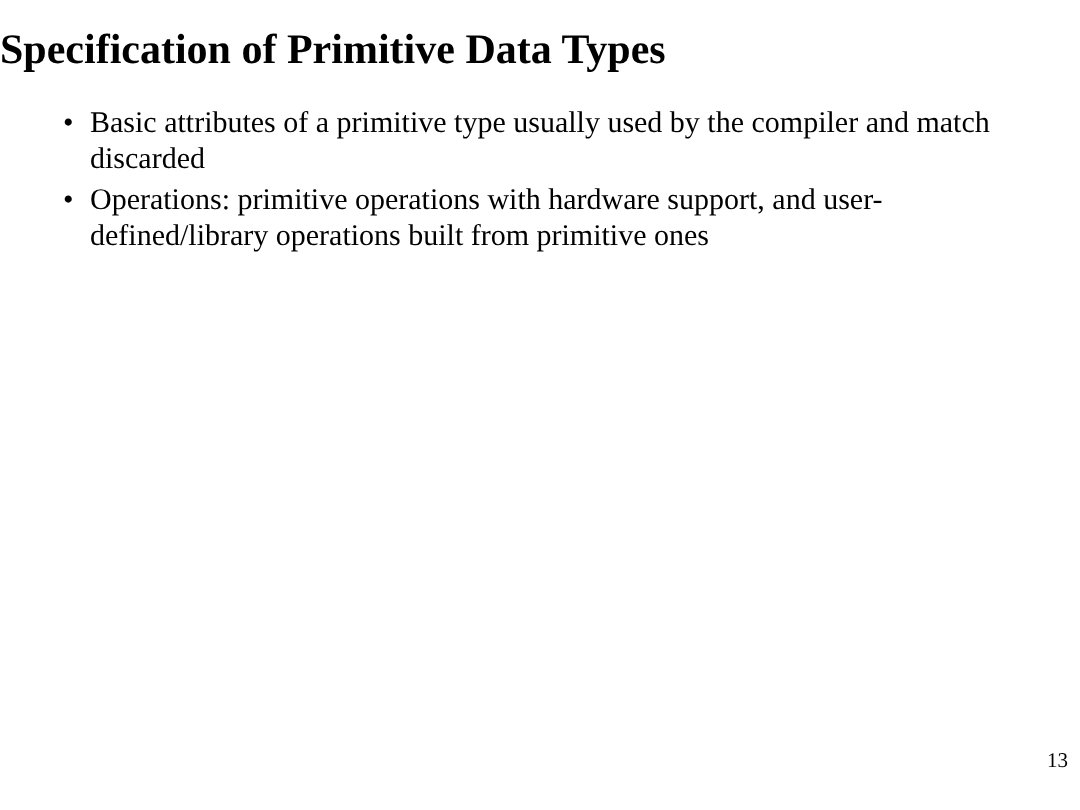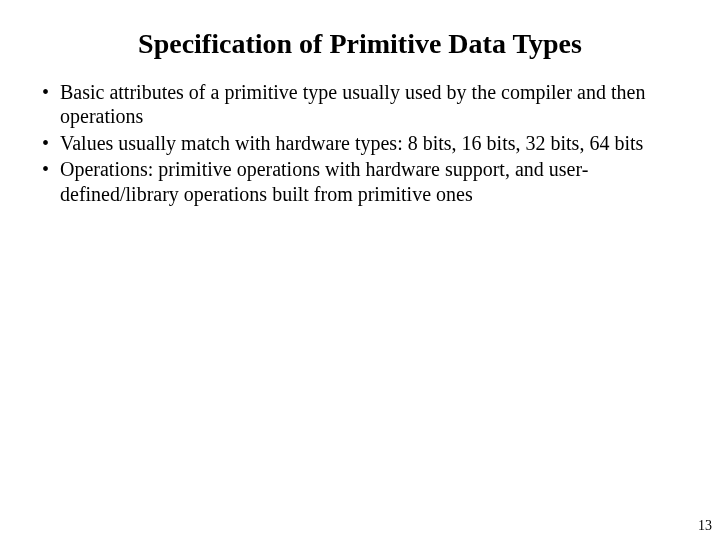--- a/index.html
+++ b/index.html
@@ -15,22 +15,21 @@
   }
   .slide {
     width: 720px;
     height: 540px;
     position: relative;
     box-sizing: border-box;
   }
   .title {
     font-weight: bold;
     font-size: 28px;
-    text-align: center;
-    padding-top: 28px;
+    padding-top: 18px;
     padding-bottom: 20px;
   }
   .content {
     padding-left: 36px;
     padding-right: 30px;
   }
   ul.bullets {
     list-style: none;
     margin: 0;
     padding: 0;
@@ -44,31 +43,30 @@
   }
   ul.bullets li::before {
     content: "•";
     display: inline-block;
     width: 18px;
     text-indent: 0;
   }
   .page-number {
     position: absolute;
     right: 8px;
-    bottom: 6px;
+    bottom: 24px;
     font-size: 14px;
     margin-left: 48px;
   }
 </style>
 </head>
 <body>
 
 <div class="slide">
   <div class="title">Specification of Primitive Data Types</div>
   <div class="content">
     <ul class="bullets">
-      <li>Basic attributes of a primitive type usually used by the compiler and then operations</li>
-      <li>Values usually match with hardware types: 8 bits, 16 bits, 32 bits, 64 bits</li>
+      <li>Basic attributes of a primitive type usually used by the compiler and match discarded</li>
       <li>Operations: primitive operations with hardware support, and user-defined/library operations built from primitive ones</li>
     </ul>
   </div>
   <div class="page-number">13</div>
 </div>
 
 </body></html>

